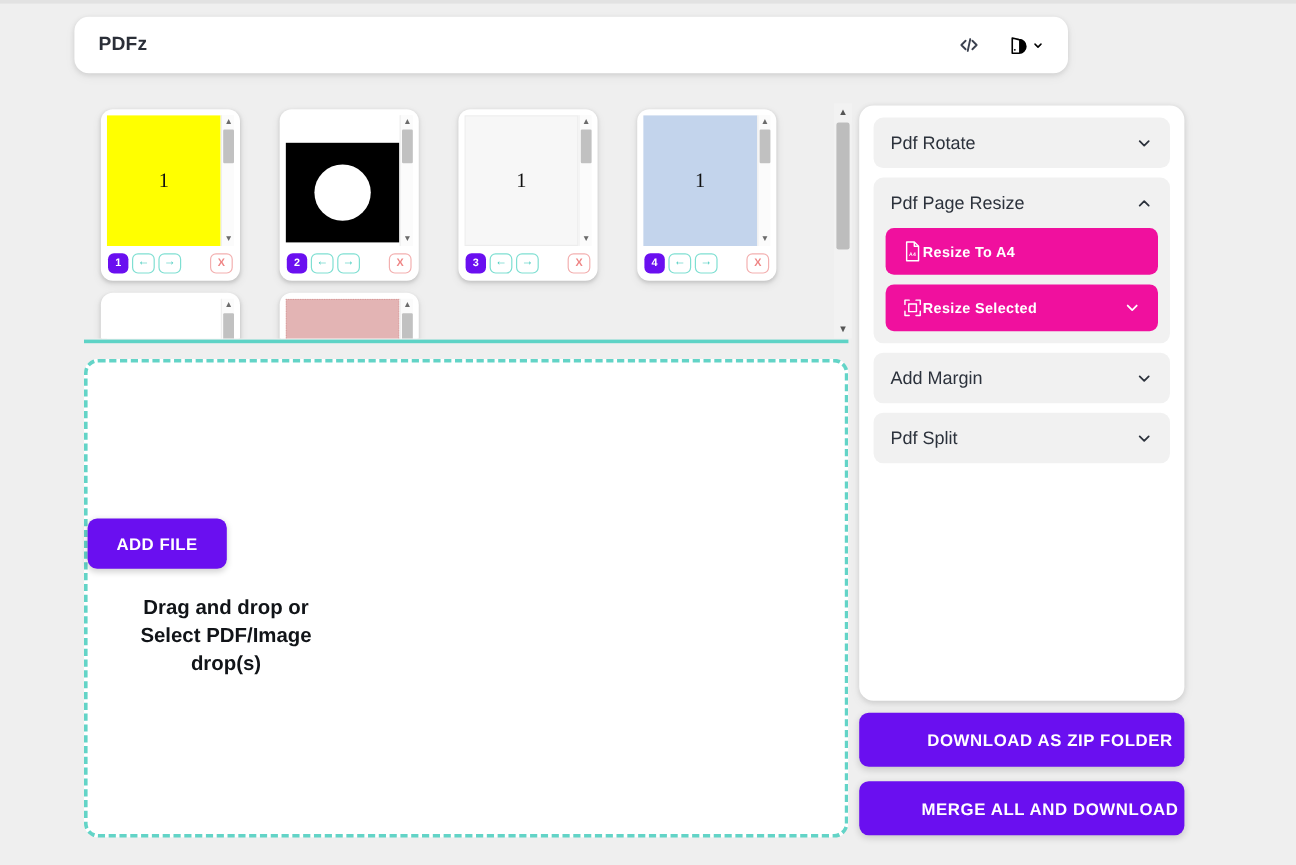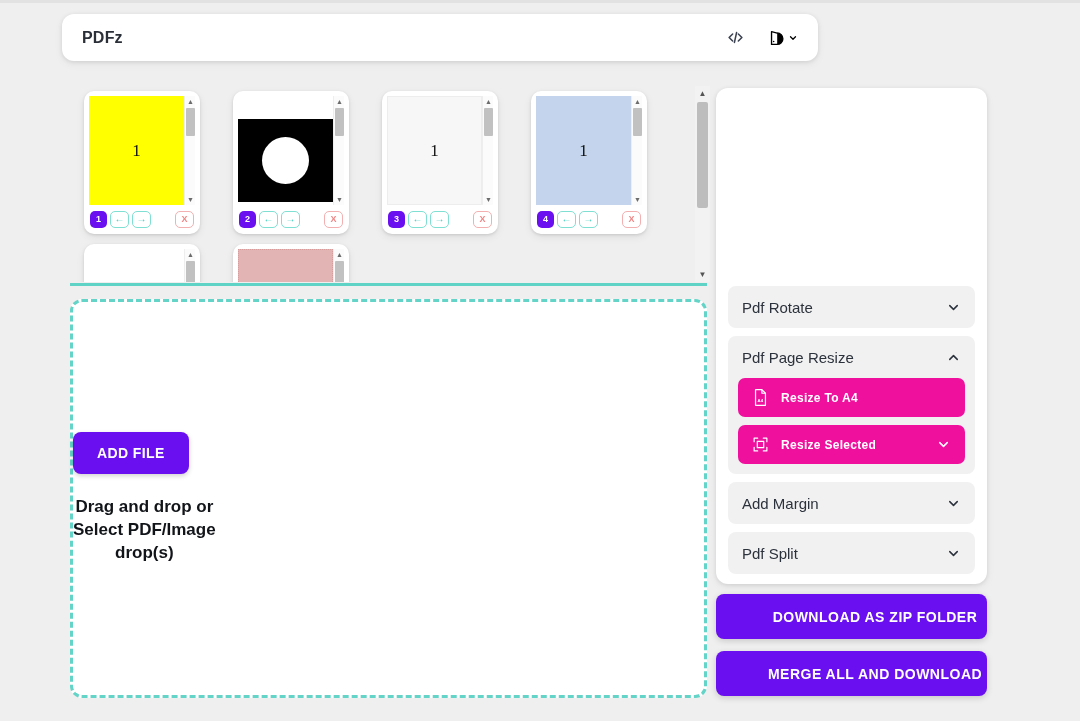--- a/index.html
+++ b/index.html
@@ -22,21 +22,21 @@
     width: 1080px;
     height: 3px;
     background: #e2e2e2;
   }
 
   
   .header {
     position: absolute;
     left: 62px;
     top: 14px;
-    width: 756px;
+    width: 828px;
     height: 47px;
     background: #ffffff;
     border-radius: 12px;
     box-shadow: 0 1px 4px rgba(0,0,0,0.10), 0 3px 10px rgba(0,0,0,0.05);
     display: flex;
     align-items: center;
     padding: 0 20px;
   }
 
   .app-title {
@@ -274,37 +274,37 @@
   }
 
   .dropzone-text {
     margin-top: 22px;
     font-size: 17px;
     font-weight: 700;
     color: #111418;
     text-align: center;
     line-height: 1.35;
     max-width: 220px;
+    margin-left: 44px;
   }
 
   
   .tool-panel {
     position: absolute;
     left: 716px;
     top: 88px;
     width: 271px;
     height: 496px;
     background: #ffffff;
     border-radius: 12px;
     box-shadow: 0 1px 4px rgba(0,0,0,0.10), 0 3px 10px rgba(0,0,0,0.05);
     padding: 10px 12px;
     display: flex;
     flex-direction: column;
     gap: 8px;
-    justify-content: flex-end;
   }
 
   .accordion {
     background: #f1f1f1;
     border-radius: 8px;
     overflow: hidden;
   }
 
   .accordion-head {
     height: 42px;
@@ -335,21 +335,21 @@
 
   .pink-btn {
     background: #f0109e;
     color: #ffffff;
     border: none;
     border-radius: 7px;
     height: 39px;
     display: flex;
     align-items: center;
     padding: 0 14px;
-    gap: 12px;
+    gap: 0;
     cursor: pointer;
     font-size: 12px;
     font-weight: 700;
     letter-spacing: 0.3px;
   }
   .pink-btn .label { flex: 0 0 auto; }
   .pink-btn .tail { margin-left: auto; display:flex; align-items:center; }
 
   
   .purple-btn {

